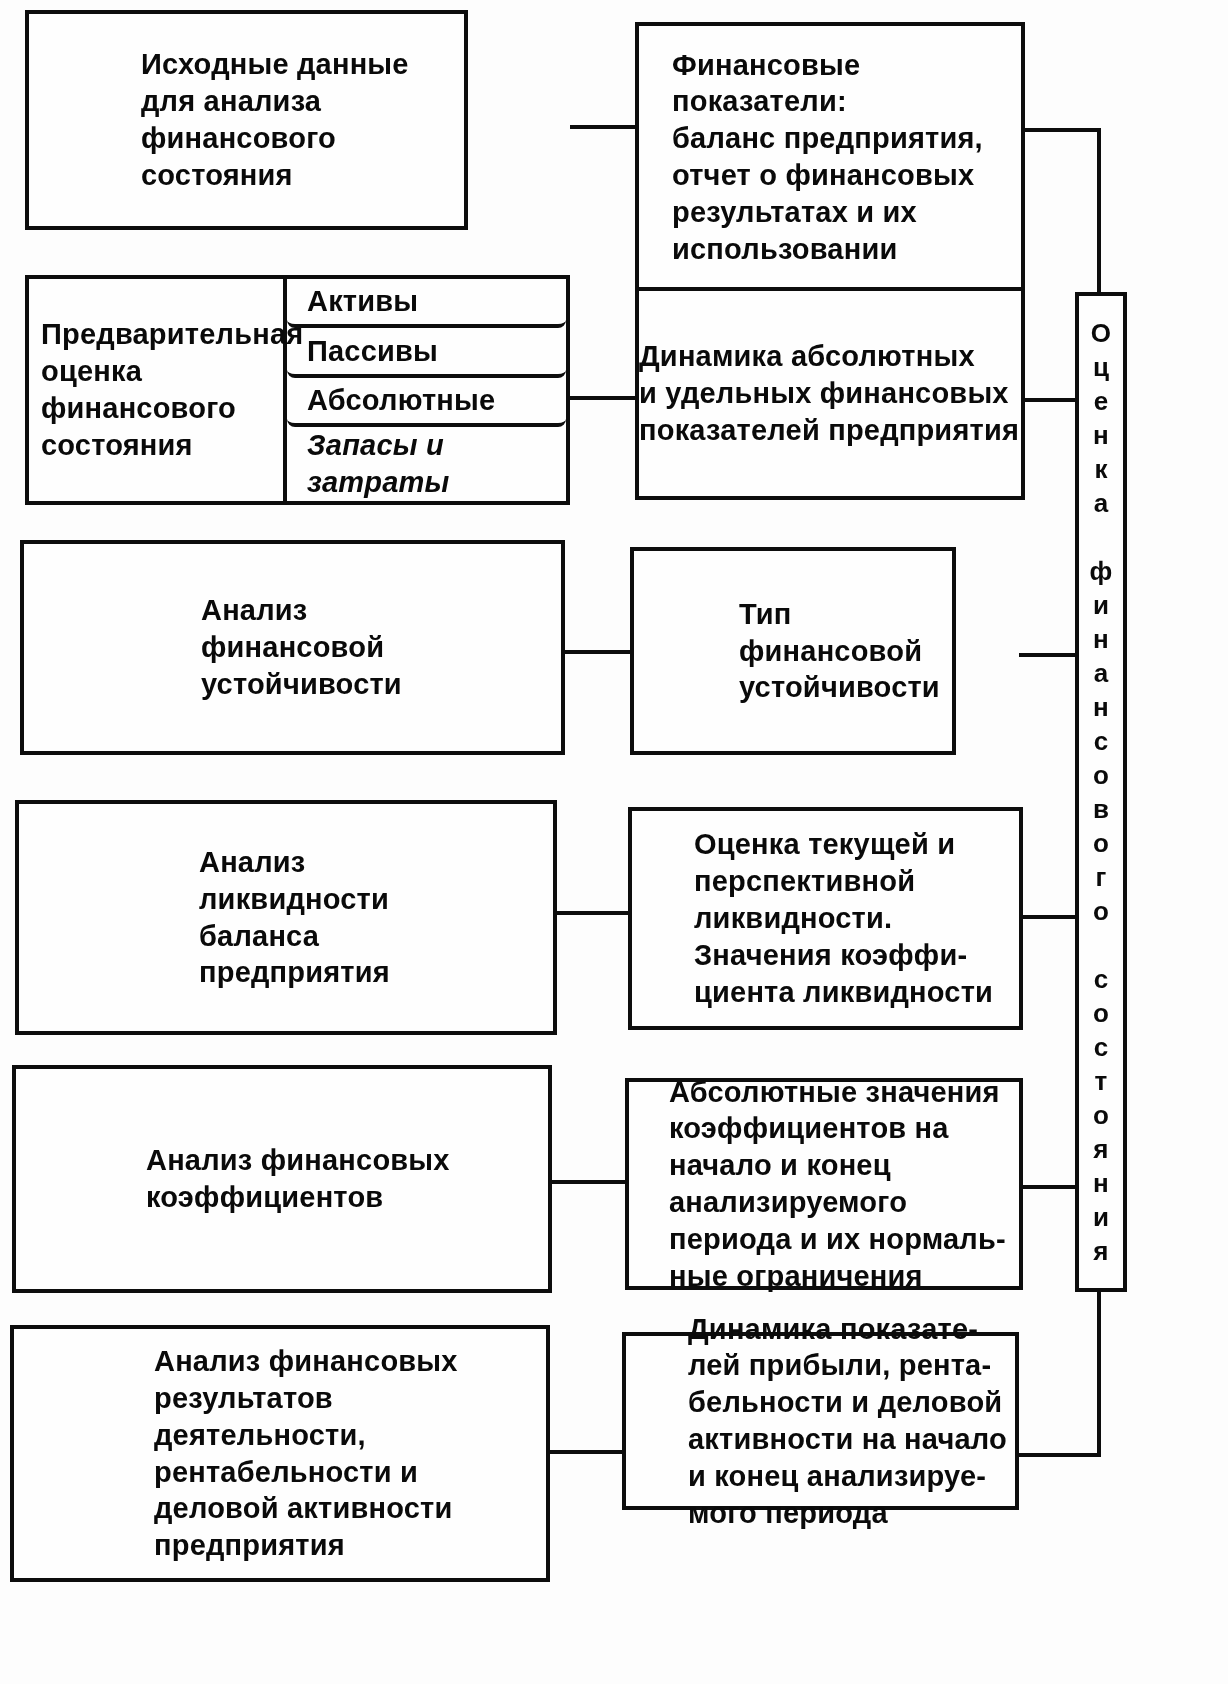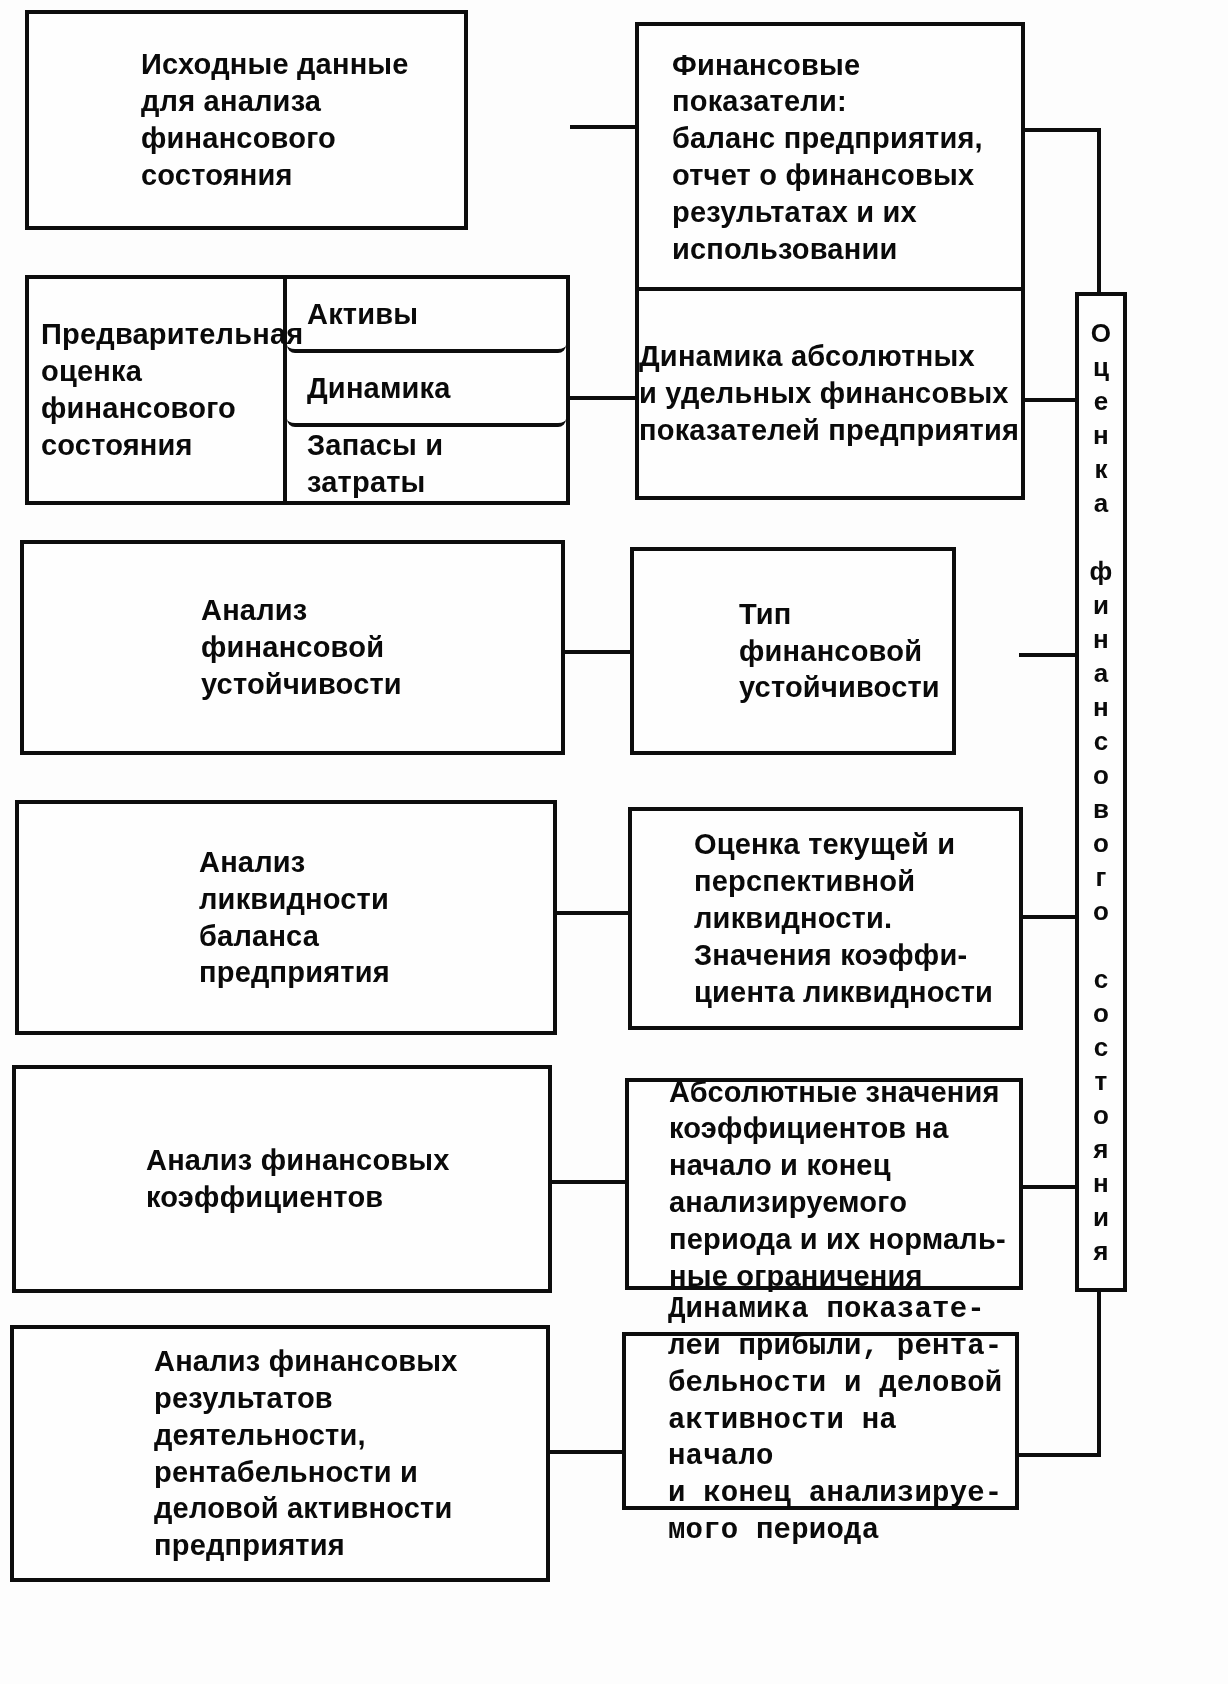--- a/index.html
+++ b/index.html
@@ -46,21 +46,21 @@
   .b-l4 { left: 15px;  top: 800px;  width: 542px; height: 235px; padding-left: 180px; }
   .b-l5 { left: 12px;  top: 1065px; width: 540px; height: 228px; padding-left: 130px; }
   .b-l6 { left: 10px;  top: 1325px; width: 540px; height: 257px; padding-left: 140px; }
 
   
   .b-r1 { left: 635px; top: 22px;   width: 390px; height: 270px; padding-left: 33px; }
   .b-r2 { left: 635px; top: 287px;  width: 390px; height: 213px; }
   .b-r3 { left: 630px; top: 547px;  width: 326px; height: 208px; padding-left: 105px; }
   .b-r4 { left: 628px; top: 807px;  width: 395px; height: 223px; padding-left: 62px; }
   .b-r5 { left: 625px; top: 1070px; width: 398px; height: 212px; padding-left: 40px; margin-top: 8px; }
-  .b-r6 { left: 622px; top: 1332px; width: 397px; height: 178px; padding-left: 42px; font-family: Liberation Mono, monospace; }
+  .b-r6 { left: 622px; top: 1332px; width: 397px; height: 178px; padding-left: 62px; }
 
   
   .b-group {
     left: 25px; top: 275px; width: 545px; height: 230px;
     padding: 0;
     align-items: stretch;
   }
   .group-left {
     width: 258px;
     border-right: 4px solid #0d0d0d;
@@ -75,21 +75,21 @@
     flex-direction: column;
   }
   .sub {
     flex: 1;
     border-bottom: 4px solid #0d0d0d;
     display: flex;
     align-items: center;
     padding-left: 20px;
     border-radius: 8px;
   }
-  .sub:last-child { border-bottom: none; }
+  .sub:last-child { border-bottom: none; font-style: italic; }
 
   
   .side-bar {
     left: 1075px; top: 292px; width: 52px; height: 1000px;
     padding: 0;
     align-items: flex-start;
     justify-content: center;
   }
   .side-text {
     width: 100%;
@@ -130,21 +130,22 @@
 результатах и их
 использовании</div>
 
   <div class="box b-group">
     <div class="group-left">Предварительная
 оценка
 финансового
 состояния</div>
     <div class="group-right">
       <div class="sub">Активы</div>
-      <div class="sub">Динамика</div>
+      <div class="sub">Пассивы</div>
+      <div class="sub">Абсолютные</div>
       <div class="sub">Запасы и затраты</div>
     </div>
   </div>
   <div class="box b-r2">Динамика абсолютных
 и удельных финансовых
 показателей предприятия</div>
 
   <div class="box b-l3">Анализ
 финансовой
 устойчивости</div>

